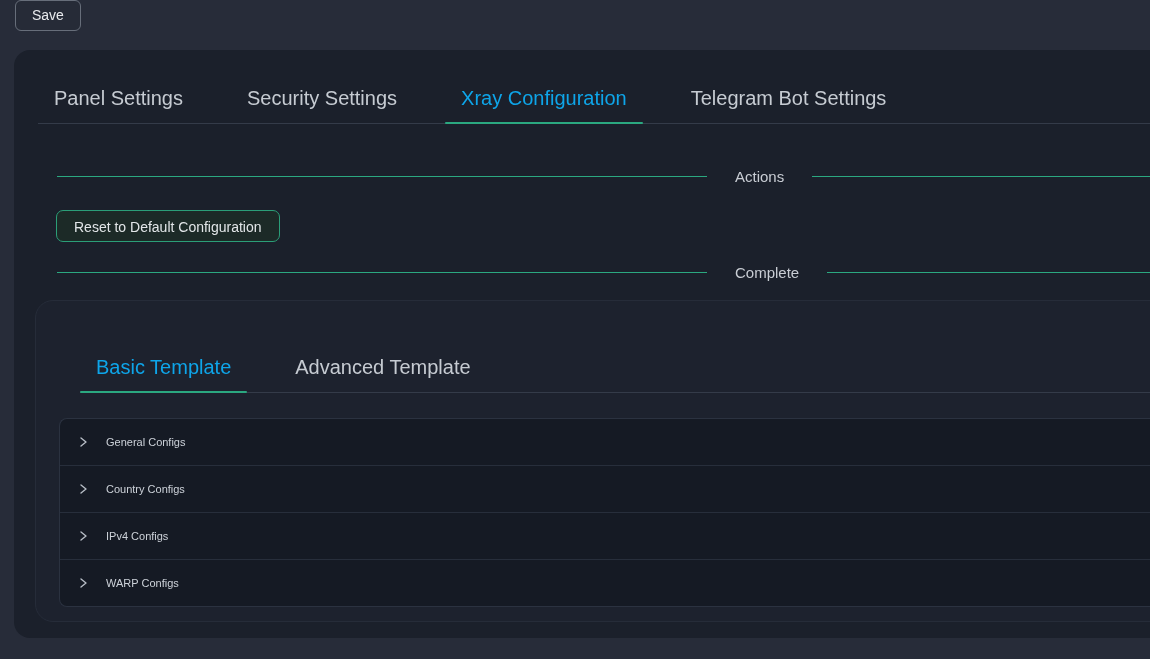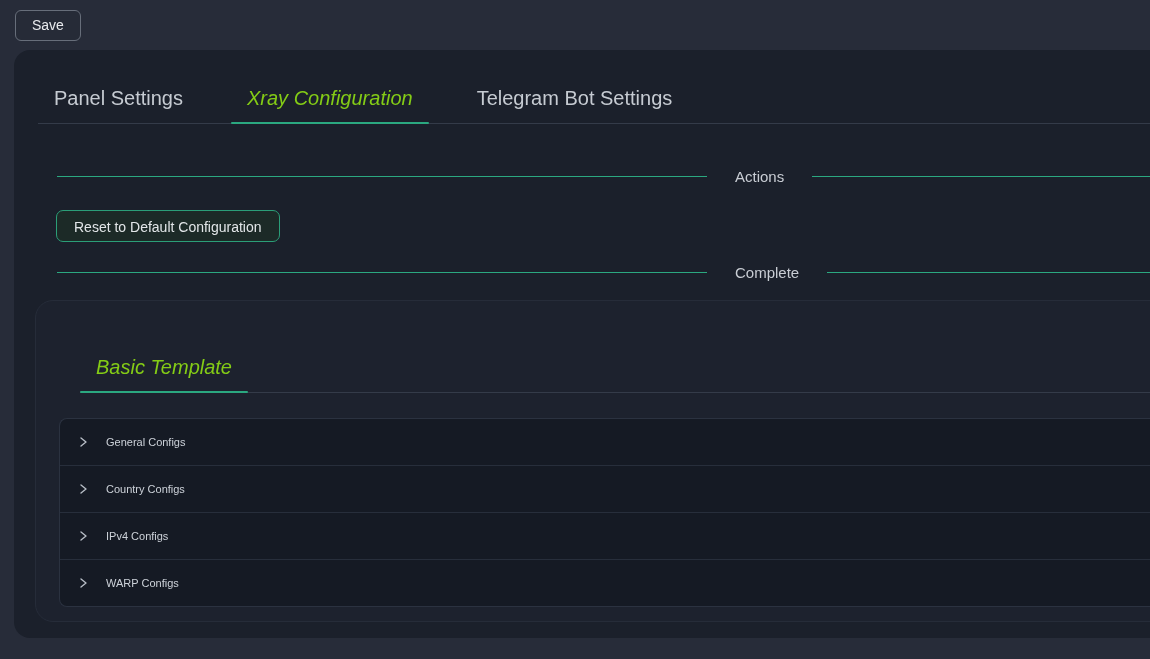--- a/index.html
+++ b/index.html
@@ -4,21 +4,21 @@
 <style>
   html, body { margin:0; padding:0; }
   body {
     width:1150px; height:659px; overflow:hidden; position:relative;
     background:#272c39;
     font-family:"Liberation Sans", sans-serif;
     -webkit-font-smoothing:antialiased;
   }
 
   
-  .topbar { height:50px; display:flex; align-items:center; padding-left:15px; gap:11px; }
+  .topbar { height:50px; display:flex; align-items:flex-start; padding-left:15px; gap:11px; }
   .btn {
     height:31px; border-radius:6px; font-size:14px; padding:0 16px;
     cursor:pointer; font-family:inherit; line-height:29px;
   }
   .btn-save { background:#262b37; border:1px solid #676e7a; color:#e9ebee; }
   .btn-restart { background:transparent; border:1px solid #dc4446; color:#dc4446; }
 
   
   .outer-card {
     position:absolute; left:14px; top:50px;
@@ -28,21 +28,21 @@
 
   
   .main-tabs {
     margin:24px 0 0 24px; display:flex;
     border-bottom:1px solid #343b49;
   }
   .tab {
     padding:13px 16px; margin-right:32px; font-size:20px; color:#c6cbd2;
     position:relative; cursor:pointer; white-space:nowrap;
   }
-  .tab.active { color:#84cc16;font-style:italic; }
+  .tab.active { color:#0ea5e9; }
   .tab.active::after {
     content:""; position:absolute; left:0; right:0; bottom:-1px; height:2px;
     background:#2ba880; border-radius:2px;
   }
 
   
   .divider {
     display:flex; align-items:center; margin-left:43px;
     height:22px; color:#c9cdd4; font-size:15px;
   }
@@ -88,20 +88,21 @@
 <body>
 
 <div class="topbar">
   <button class="btn btn-save">Save</button>
 </div>
 
 <div class="outer-card">
 
   <div class="main-tabs">
     <div class="tab">Panel Settings</div>
+    <div class="tab">Security Settings</div>
     <div class="tab active">Xray Configuration</div>
     <div class="tab">Telegram Bot Settings</div>
   </div>
 
   <div class="divider divider-actions">
     <div class="seg-left"></div>
     <div class="divider-label">Actions</div>
     <div class="seg-right"></div>
   </div>
 
@@ -110,20 +111,21 @@
   <div class="divider divider-templates">
     <div class="seg-left"></div>
     <div class="divider-label">Complete</div>
     <div class="seg-right"></div>
   </div>
 
   <div class="inner-card">
 
     <div class="inner-tabs">
       <div class="tab active">Basic Template</div>
+      <div class="tab">Advanced Template</div>
     </div>
 
     <div class="collapse">
 
       <div class="collapse-row">
         <svg class="chev" viewBox="0 0 12 12" fill="none">
           <polyline points="4,2 9,6 4,10" stroke="#b7bdc6" stroke-width="1.4" fill="none" stroke-linecap="round" stroke-linejoin="round"></polyline>
         </svg>
         <span class="row-label">General Configs</span>
       </div>

